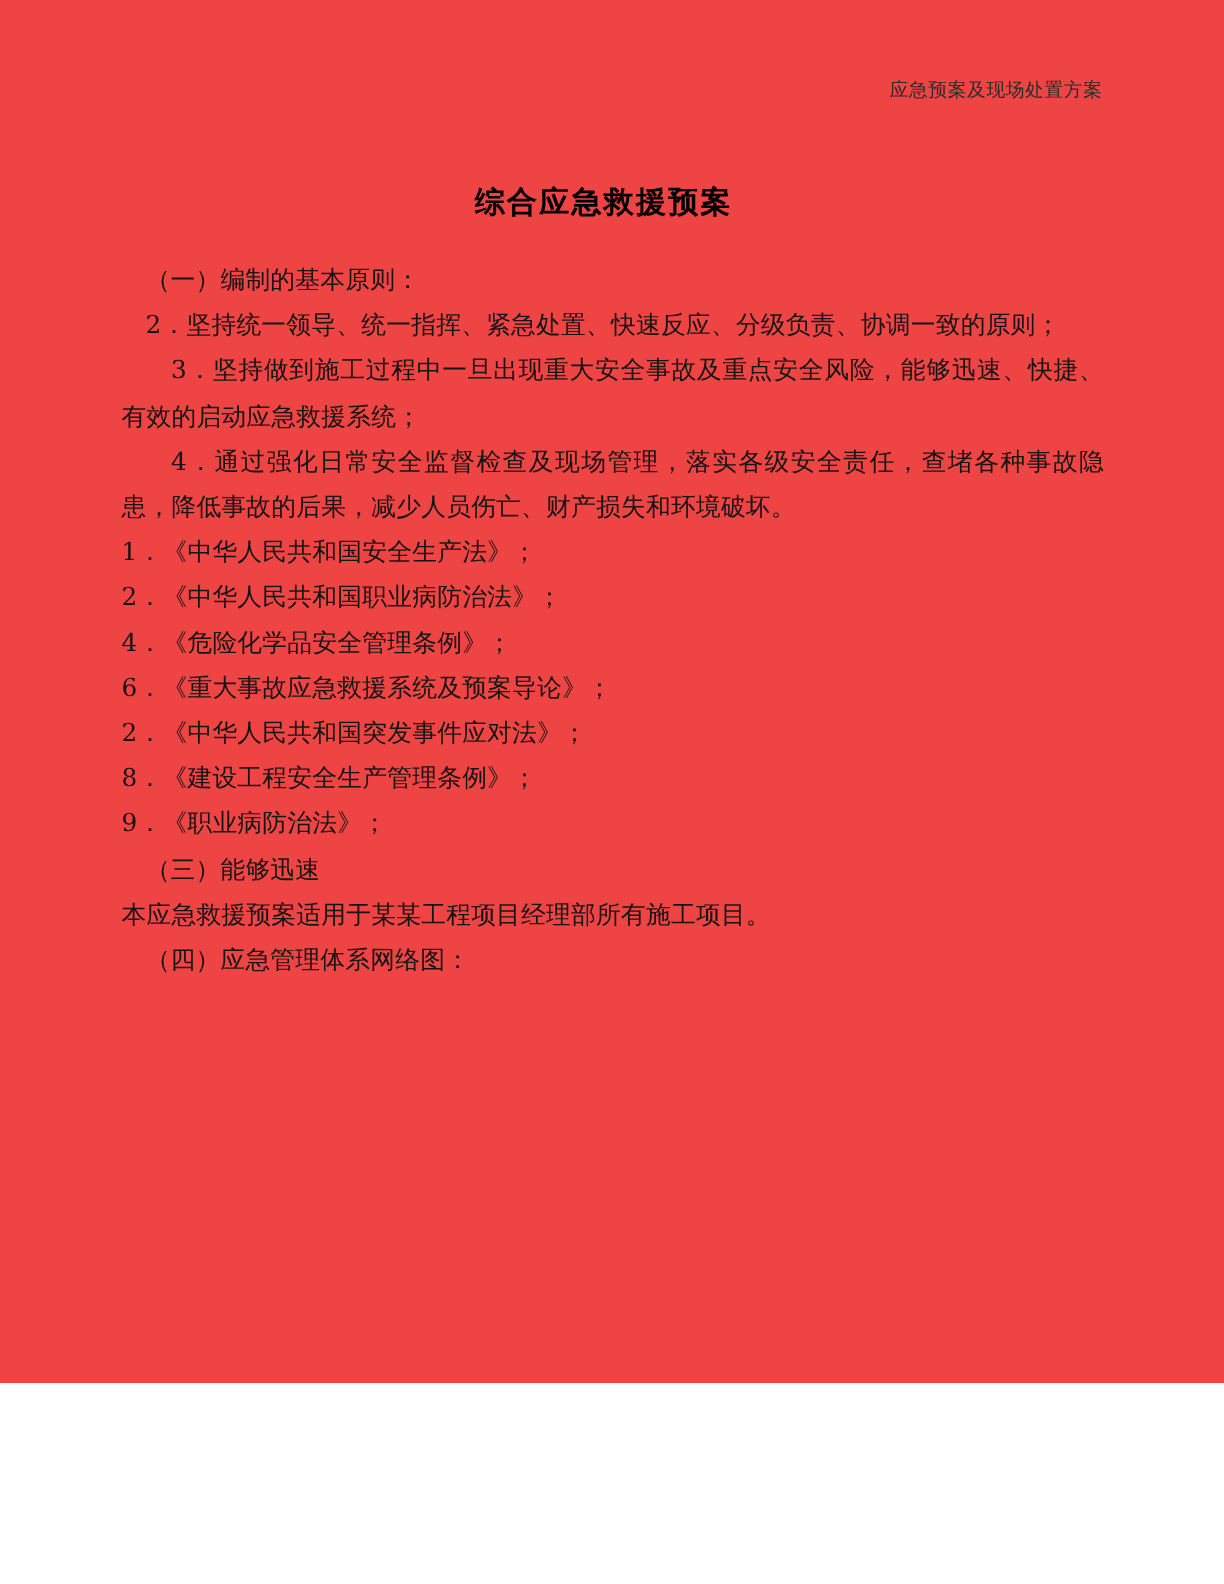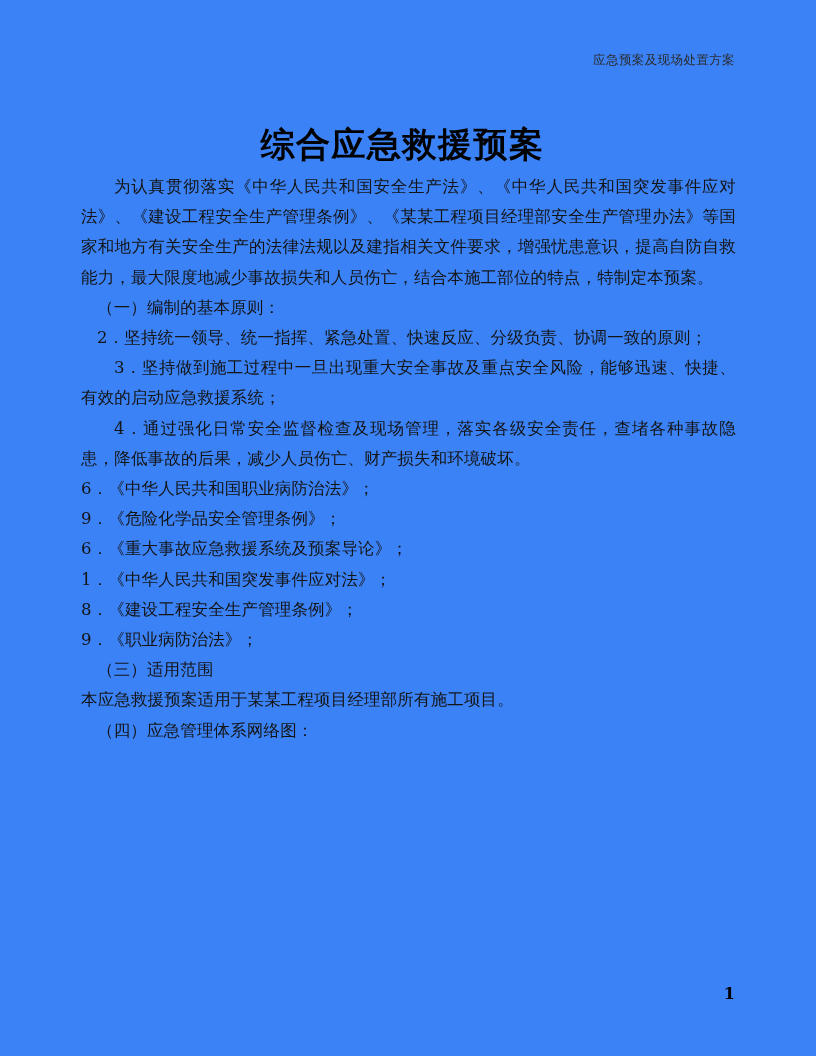--- a/index.html
+++ b/index.html
@@ -7,22 +7,22 @@
     padding: 0;
     background: #ffffff;
   }
   body {
     font-family: "DejaVu Serif", "Liberation Serif", serif;
     color: #1a1a1a;
   }
   .page {
     position: relative;
     width: 816px;
-    height: 1056px;
-    background: #3b82f6;
+    height: 922px;
+    background: #ef4444;
     overflow: hidden;
     box-sizing: border-box;
   }
 
   
   .doc-header {
     position: absolute;
     top: 52px;
     left: 80px;
     right: 81px;
@@ -34,21 +34,21 @@
     font-family: "DejaVu Serif", "Liberation Serif", serif;
   }
 
   
   .doc-title {
     position: absolute;
     top: 104px;
     left: 70px;
     right: 81px;
     text-align: center;
-    font-size: 34px;
+    font-size: 20px;
     line-height: 34px;
     font-weight: 700;
     letter-spacing: 1.5px;
     color: #000000;
     font-family: "DejaVu Sans", "Liberation Sans", sans-serif;
   }
 
   
   .body-block {
     position: absolute;
@@ -94,49 +94,49 @@
 <body>
 
 <div class="page">
 
   <div class="doc-header">应急预案及现场处置方案</div>
 
   <h1 class="doc-title">综合应急救援预案</h1>
 
   <div class="body-block">
 
-    <p class="para indent2">为认真贯彻落实《中华人民共和国安全生产法》、《中华人民共和国突发事件应对法》、《建设工程安全生产管理条例》、《某某工程项目经理部安全生产管理办法》等国家和地方有关安全生产的法律法规以及建指相关文件要求，增强忧患意识，提高自防自救能力，最大限度地减少事故损失和人员伤亡，结合本施工部位的特点，特制定本预案。</p>
 
     <p class="para indent1">（一）编制的基本原则：</p>
 
 
     <p class="para indent1">2．坚持统一领导、统一指挥、紧急处置、快速反应、分级负责、协调一致的原则；</p>
 
     <p class="para indent2">3．坚持做到施工过程中一旦出现重大安全事故及重点安全风险，能够迅速、快捷、有效的启动应急救援系统；</p>
 
     <p class="para indent2">4．通过强化日常安全监督检查及现场管理，落实各级安全责任，查堵各种事故隐患，降低事故的后果，减少人员伤亡、财产损失和环境破坏。</p>
 
 
+    <p class="para noindent">1．《中华人民共和国安全生产法》；</p>
 
-    <p class="para noindent">6．《中华人民共和国职业病防治法》；</p>
+    <p class="para noindent">2．《中华人民共和国职业病防治法》；</p>
 
 
-    <p class="para noindent">9．《危险化学品安全管理条例》；</p>
+    <p class="para noindent">4．《危险化学品安全管理条例》；</p>
 
 
     <p class="para noindent">6．《重大事故应急救援系统及预案导论》；</p>
 
-    <p class="para noindent">1．《中华人民共和国突发事件应对法》；</p>
+    <p class="para noindent">2．《中华人民共和国突发事件应对法》；</p>
 
     <p class="para noindent">8．《建设工程安全生产管理条例》；</p>
 
     <p class="para noindent">9．《职业病防治法》；</p>
 
 
-    <p class="para indent1">（三）适用范围</p>
+    <p class="para indent1">（三）能够迅速</p>
 
     <p class="para noindent">本应急救援预案适用于某某工程项目经理部所有施工项目。</p>
 
     <p class="para indent1">（四）应急管理体系网络图：</p>
 
   </div>
 
   <div class="page-number">1</div>
 
 </div>

